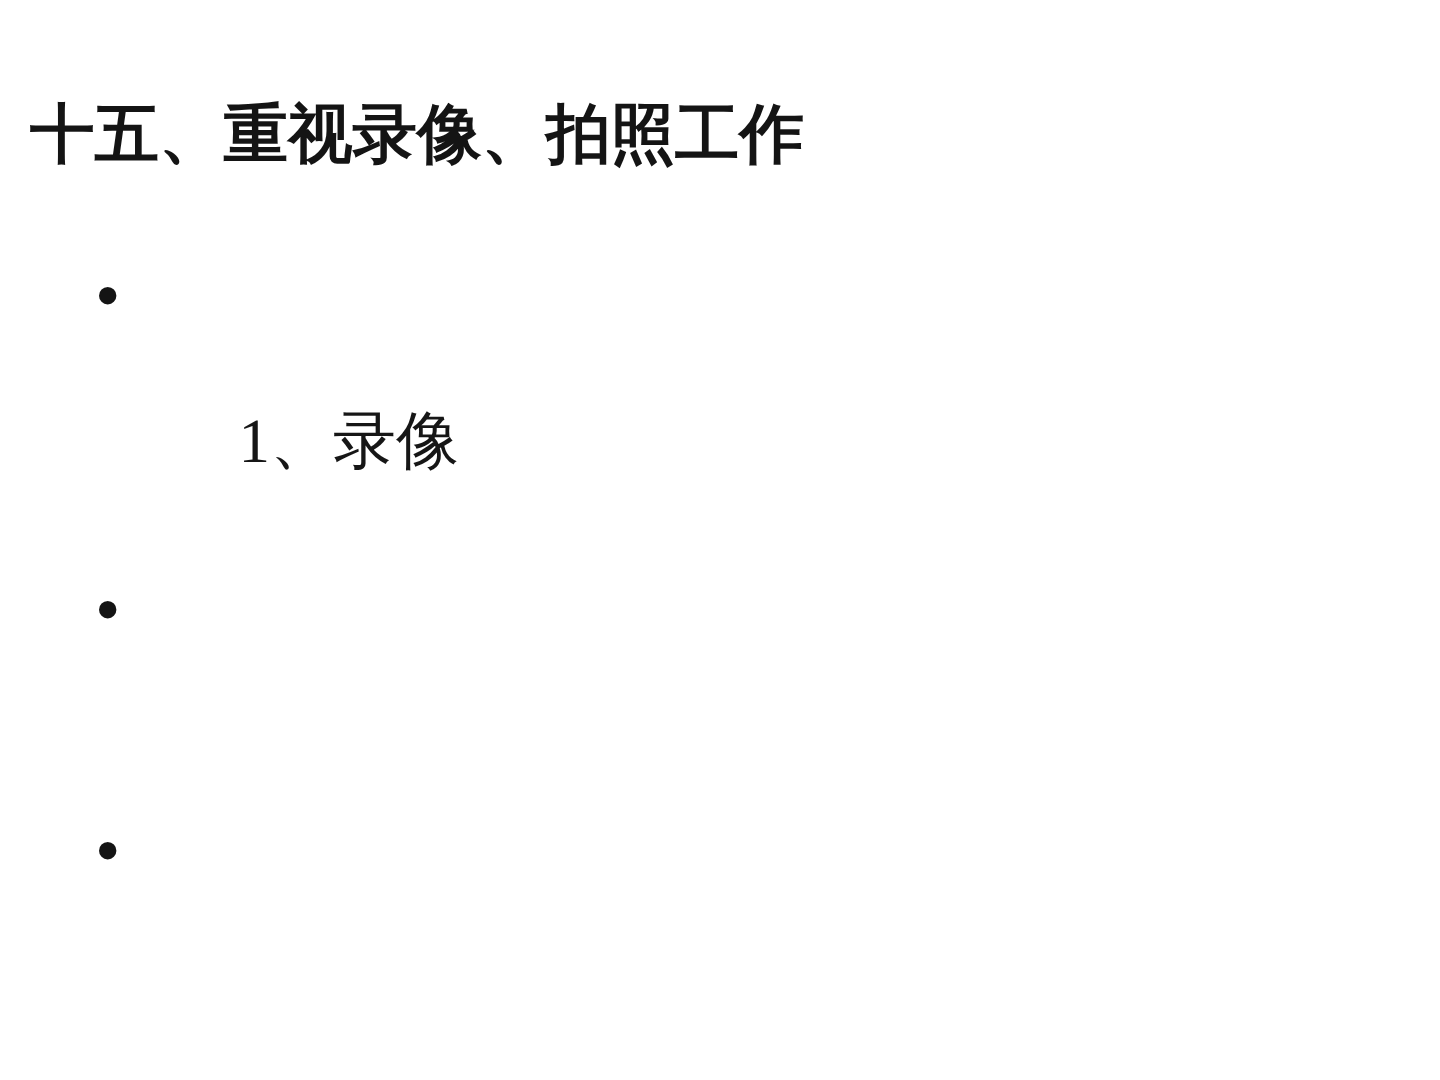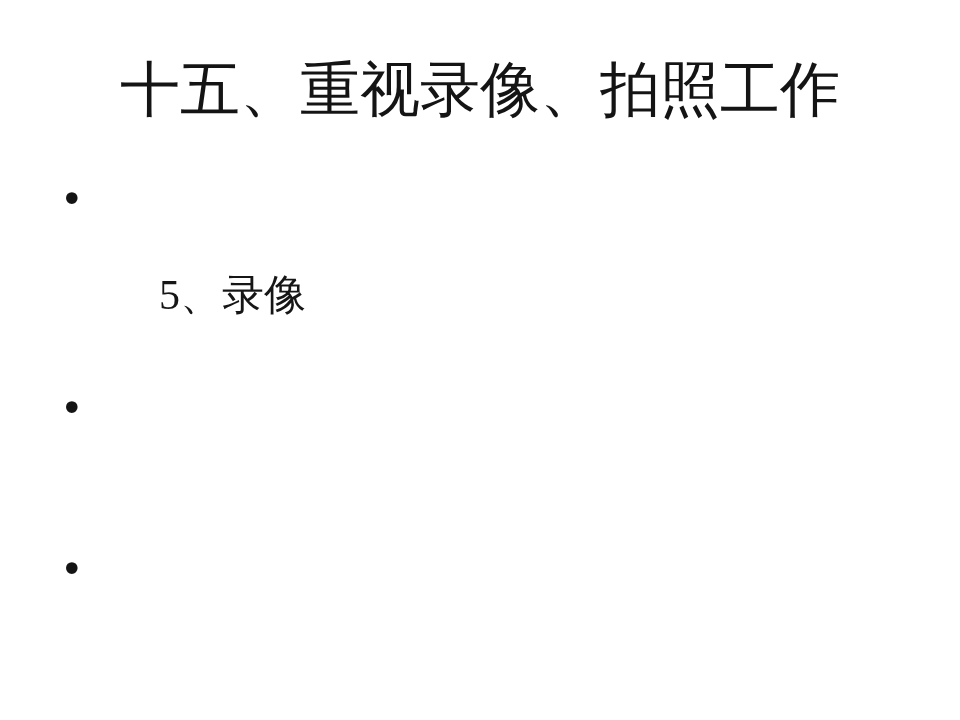--- a/index.html
+++ b/index.html
@@ -11,24 +11,23 @@
     position: relative;
     width: 960px;
     height: 720px;
     background: #ffffff;
     overflow: hidden;
     color: #111111;
     font-family: "Liberation Serif", "DejaVu Serif", serif;
   }
   .slide-title {
     margin: 56px 20px 0 20px;
-    font-size: 60px;
+    font-size: 43px;
     line-height: 69px;
-    font-weight: 400;
-    text-align: center;
+    font-weight: 700;
     letter-spacing: 0px;
     color: #141414;
     white-space: nowrap;
   }
   .bullet-list {
     list-style: none;
     margin: 50px 0 0 0;
     padding: 0 20px 0 60px;
   }
   .bullet-item {
@@ -55,21 +54,21 @@
 <body>
 
 <div class="slide">
 
   <h1 class="slide-title">十五、重视录像、拍照工作</h1>
 
   <ul class="bullet-list">
 
     <li class="bullet-item">
       <span class="bullet-marker">•</span>
-      <span class="bullet-text">5、录像</span>
+      <span class="bullet-text">1、录像</span>
     </li>
 
     <li class="bullet-item">
       <span class="bullet-marker">•</span>
     </li>
 
     <li class="bullet-item">
       <span class="bullet-marker">•</span>
       
     </li>

